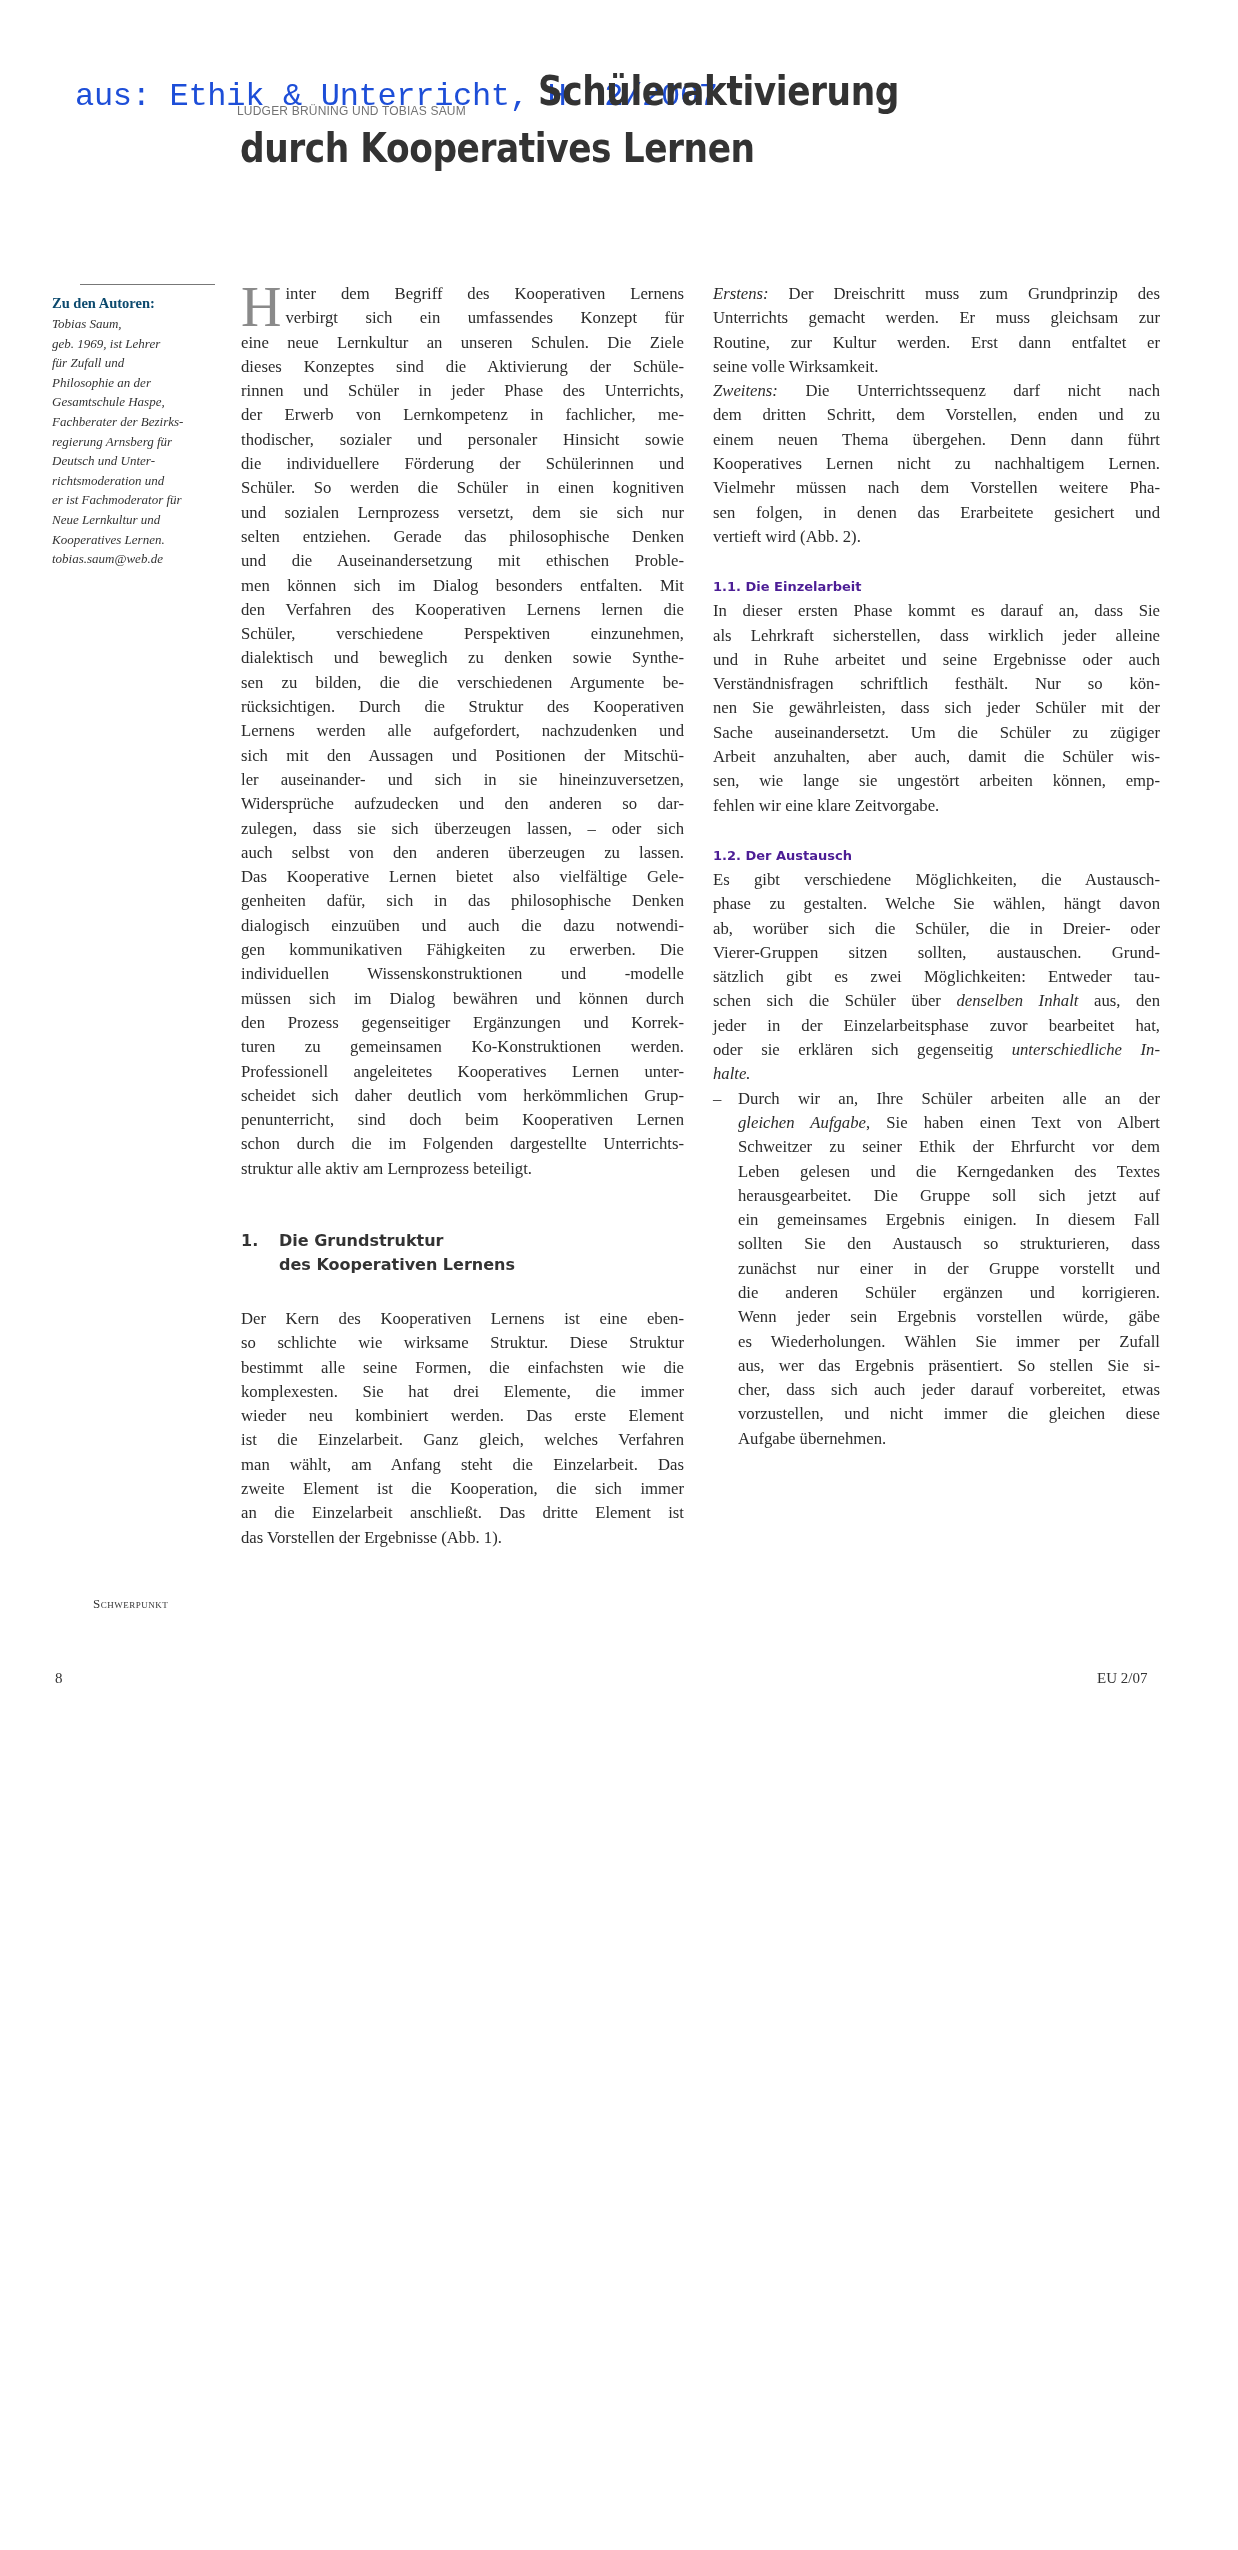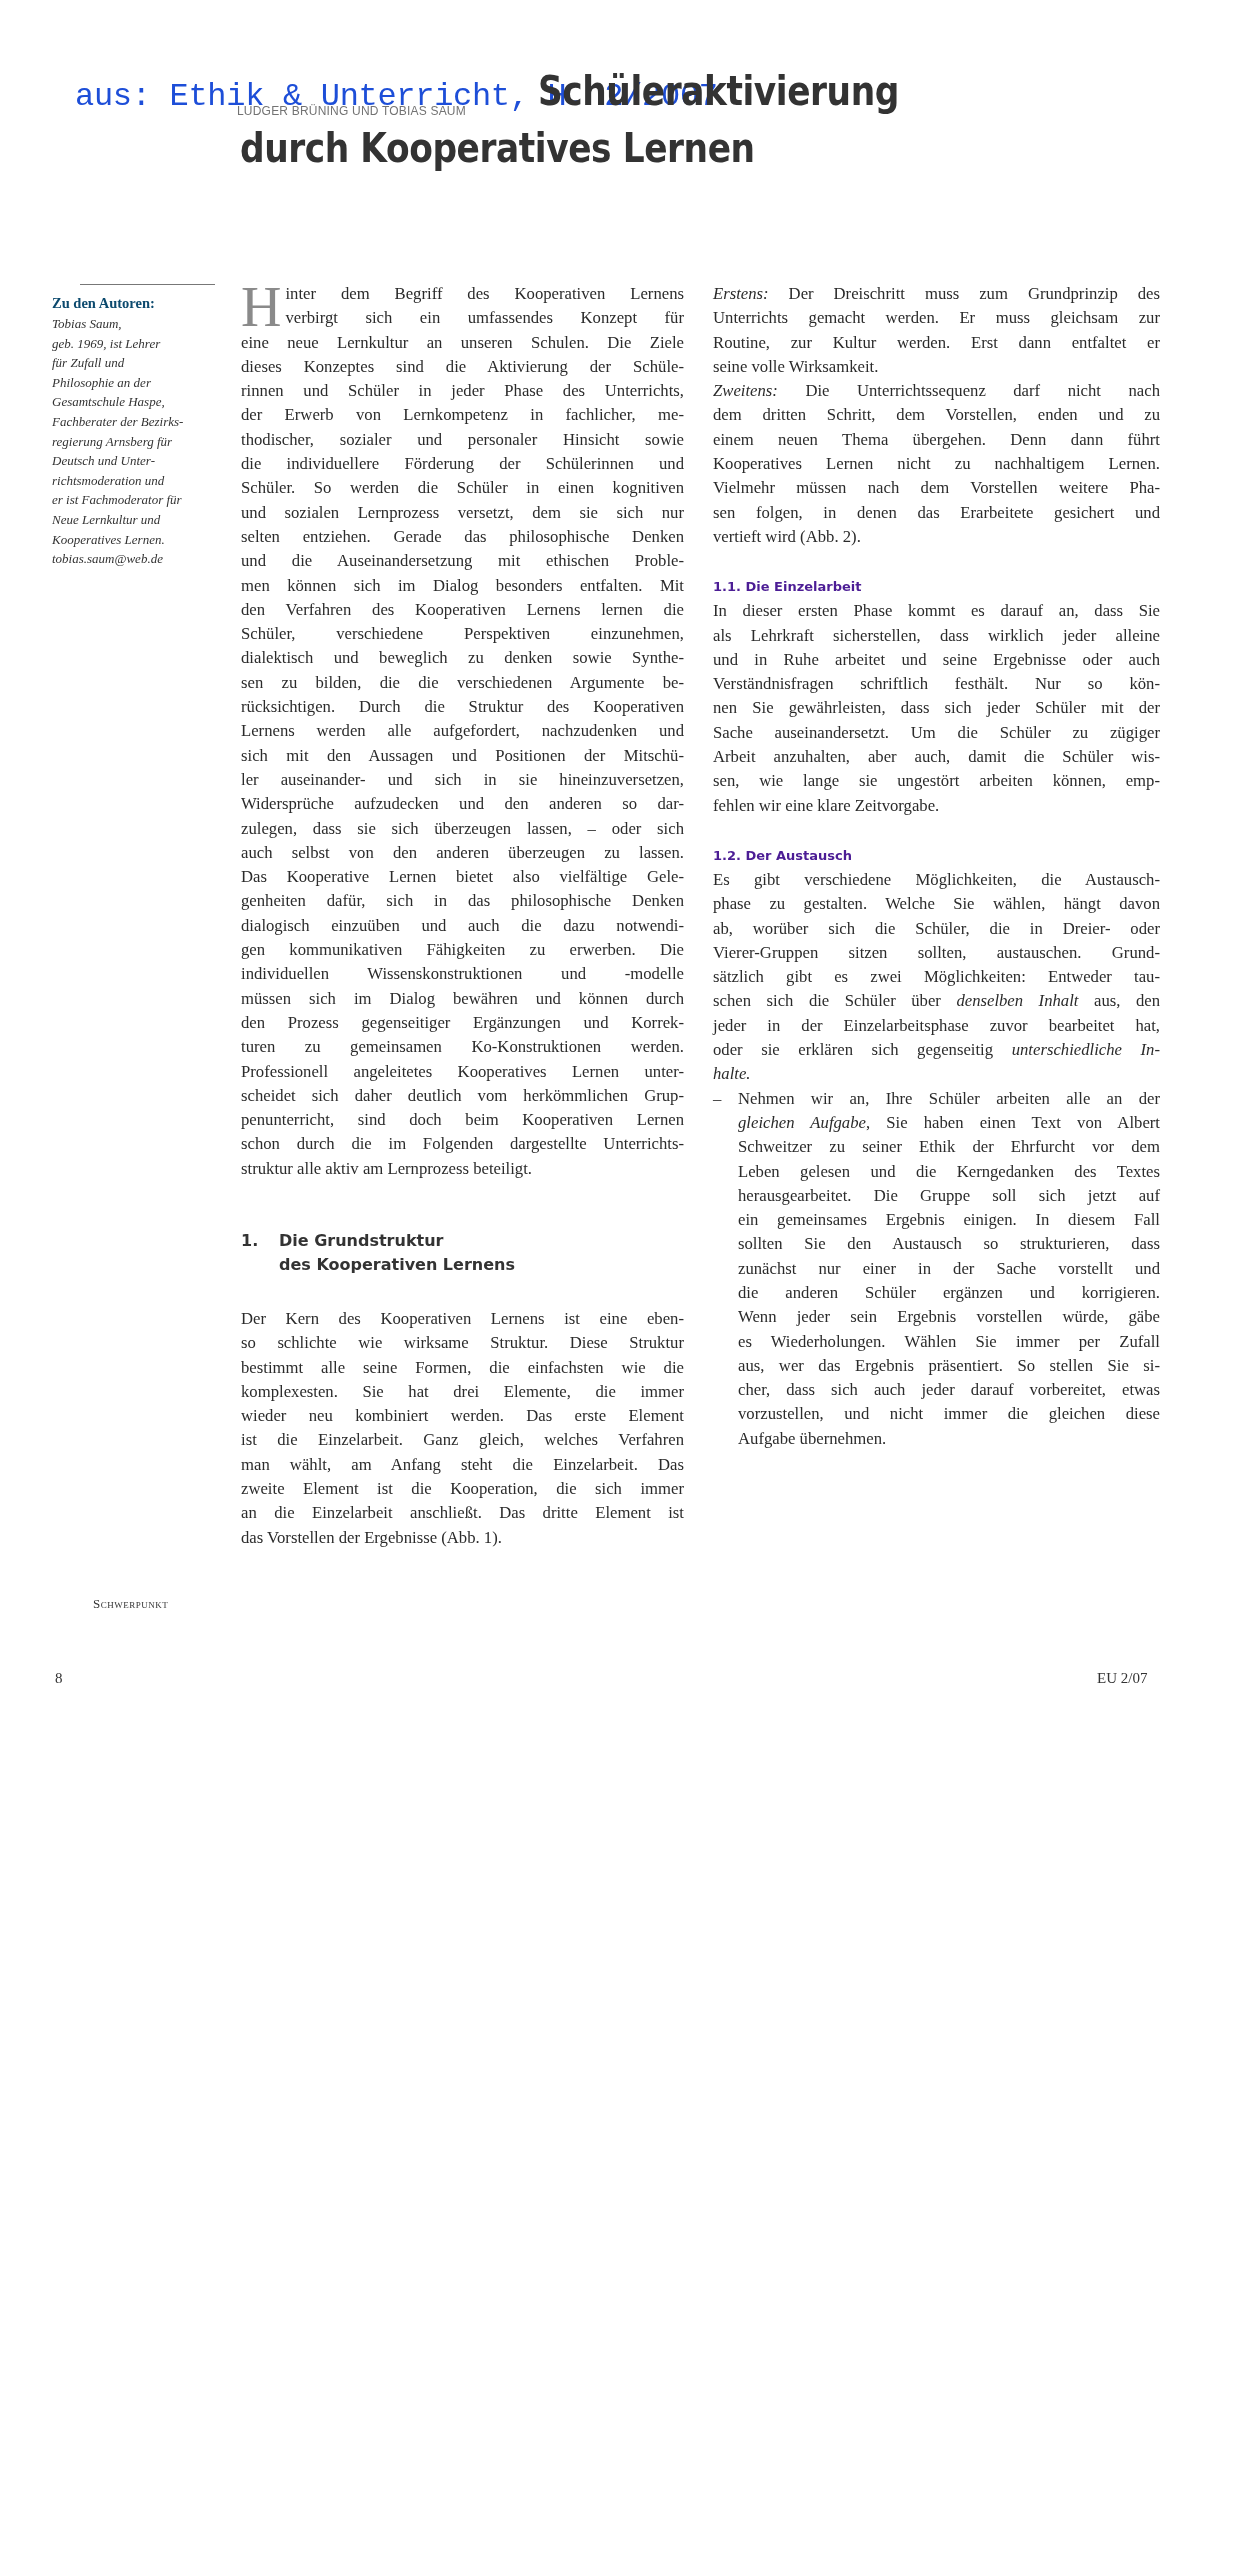--- a/index.html
+++ b/index.html
@@ -167,29 +167,29 @@
         <span class="line">ab, worüber sich die Schüler, die in Dreier- oder</span>
         <span class="line">Vierer-Gruppen sitzen sollten, austauschen. Grund-</span>
         <span class="line">sätzlich gibt es zwei Möglichkeiten: Entweder tau-</span>
       </div>
     <span class="line"><span>schen sich die Schüler über </span><em>denselben Inhalt</em><span> aus, den</span></span>
     <span class="line">jeder in der Einzelarbeitsphase zuvor bearbeitet hat,</span>
     <span class="line"><span>oder sie erklären sich gegenseitig </span><em>unterschiedliche In-</em></span>
     <span class="line last"><em>halte.</em></span>
   </div>
   <div id="c2-bullet" class="indent">
-    <span class="line dash-line"><span class="dash">–</span><span>Nehmen wir an, Ihre Schüler arbeiten alle an der</span></span>
+    <span class="line dash-line"><span class="dash">–</span><span>Durch wir an, Ihre Schüler arbeiten alle an der</span></span>
     <span class="line"><em>gleichen Aufgabe</em><span>, Sie haben einen Text von Albert</span></span>
     <div id="c2-bullet-lines">
         <span class="line">Schweitzer zu seiner Ethik der Ehrfurcht vor dem</span>
         <span class="line">Leben gelesen und die Kerngedanken des Textes</span>
         <span class="line">herausgearbeitet. Die Gruppe soll sich jetzt auf</span>
         <span class="line">ein gemeinsames Ergebnis einigen. In diesem Fall</span>
         <span class="line">sollten Sie den Austausch so strukturieren, dass</span>
-        <span class="line">zunächst nur einer in der Sache vorstellt und</span>
+        <span class="line">zunächst nur einer in der Gruppe vorstellt und</span>
         <span class="line">die anderen Schüler ergänzen und korrigieren.</span>
         <span class="line">Wenn jeder sein Ergebnis vorstellen würde, gäbe</span>
         <span class="line">es Wiederholungen. Wählen Sie immer per Zufall</span>
         <span class="line">aus, wer das Ergebnis präsentiert. So stellen Sie si-</span>
         <span class="line">cher, dass sich auch jeder darauf vorbereitet, etwas</span>
         <span class="line">vorzustellen, und nicht immer die gleichen diese</span>
         <span class="line last">Aufgabe übernehmen.</span>
       </div>
   </div>
 </div>

